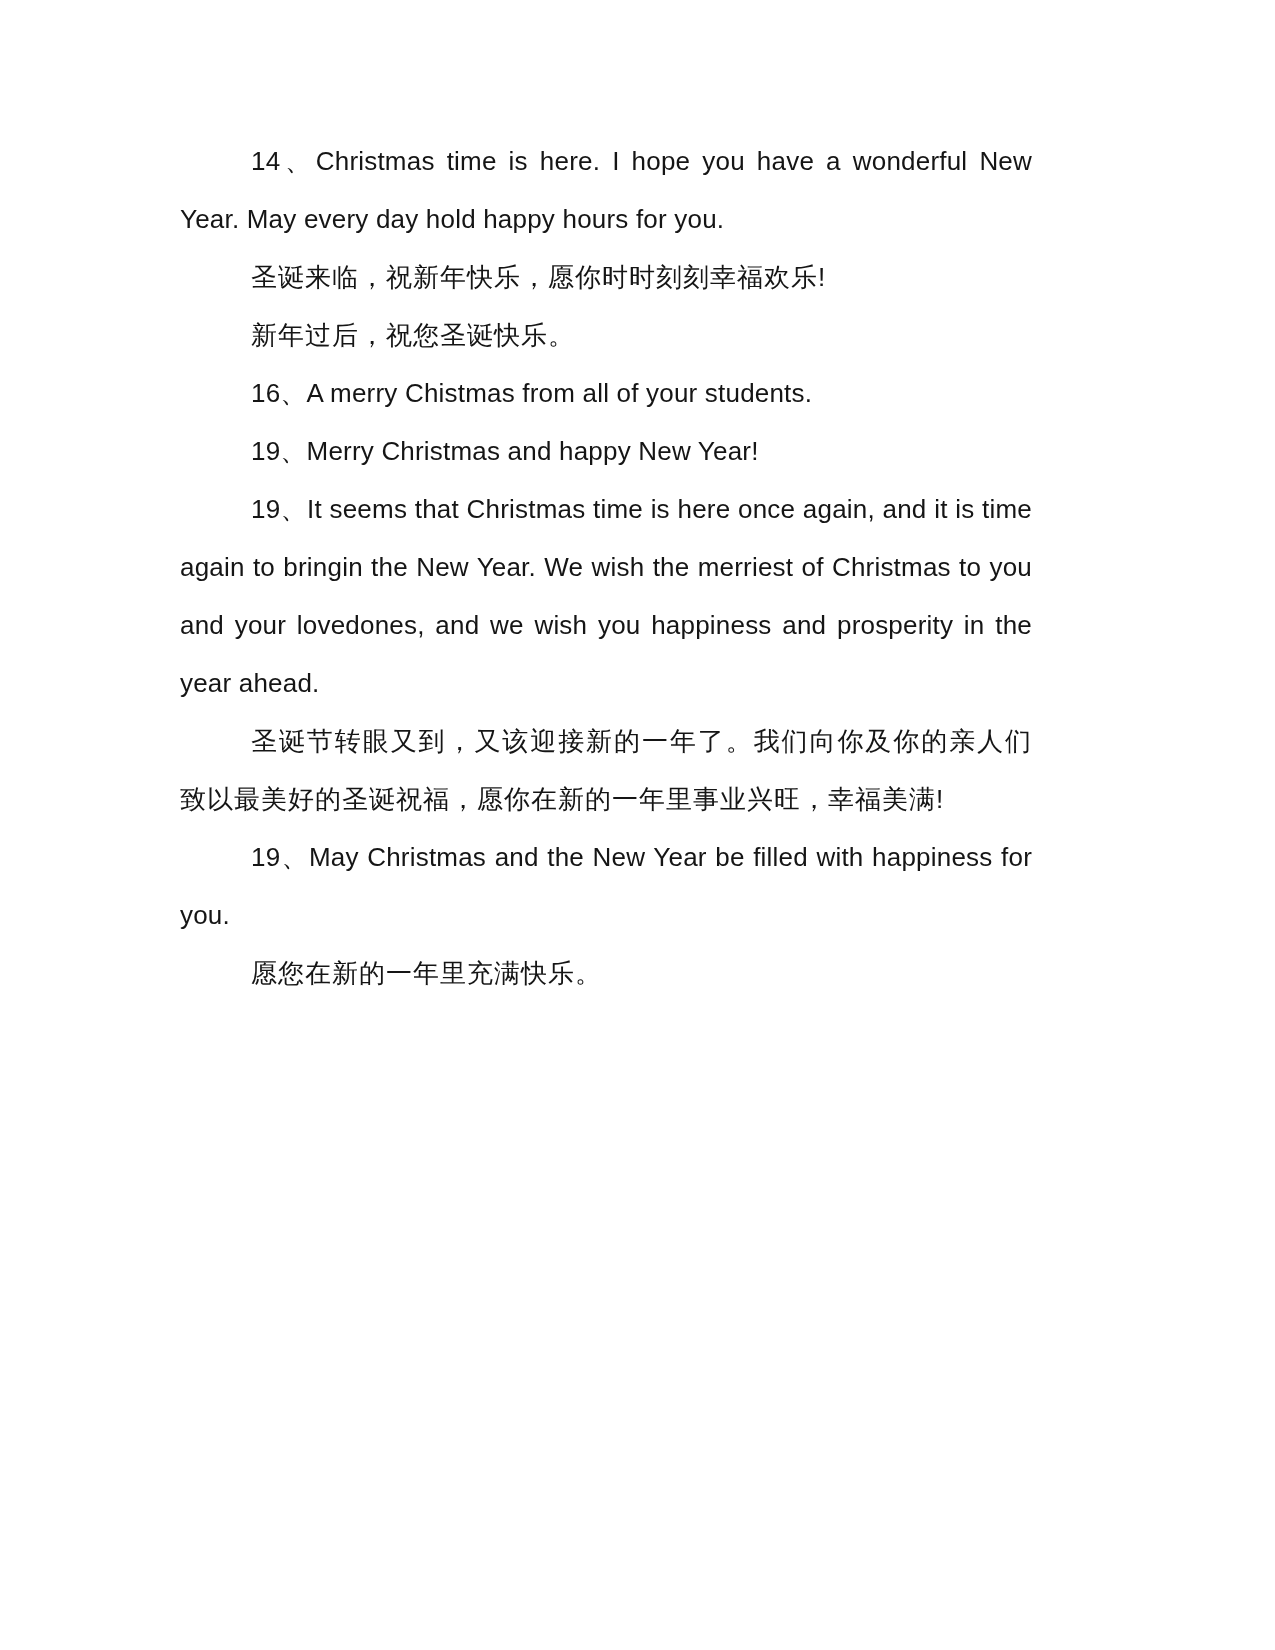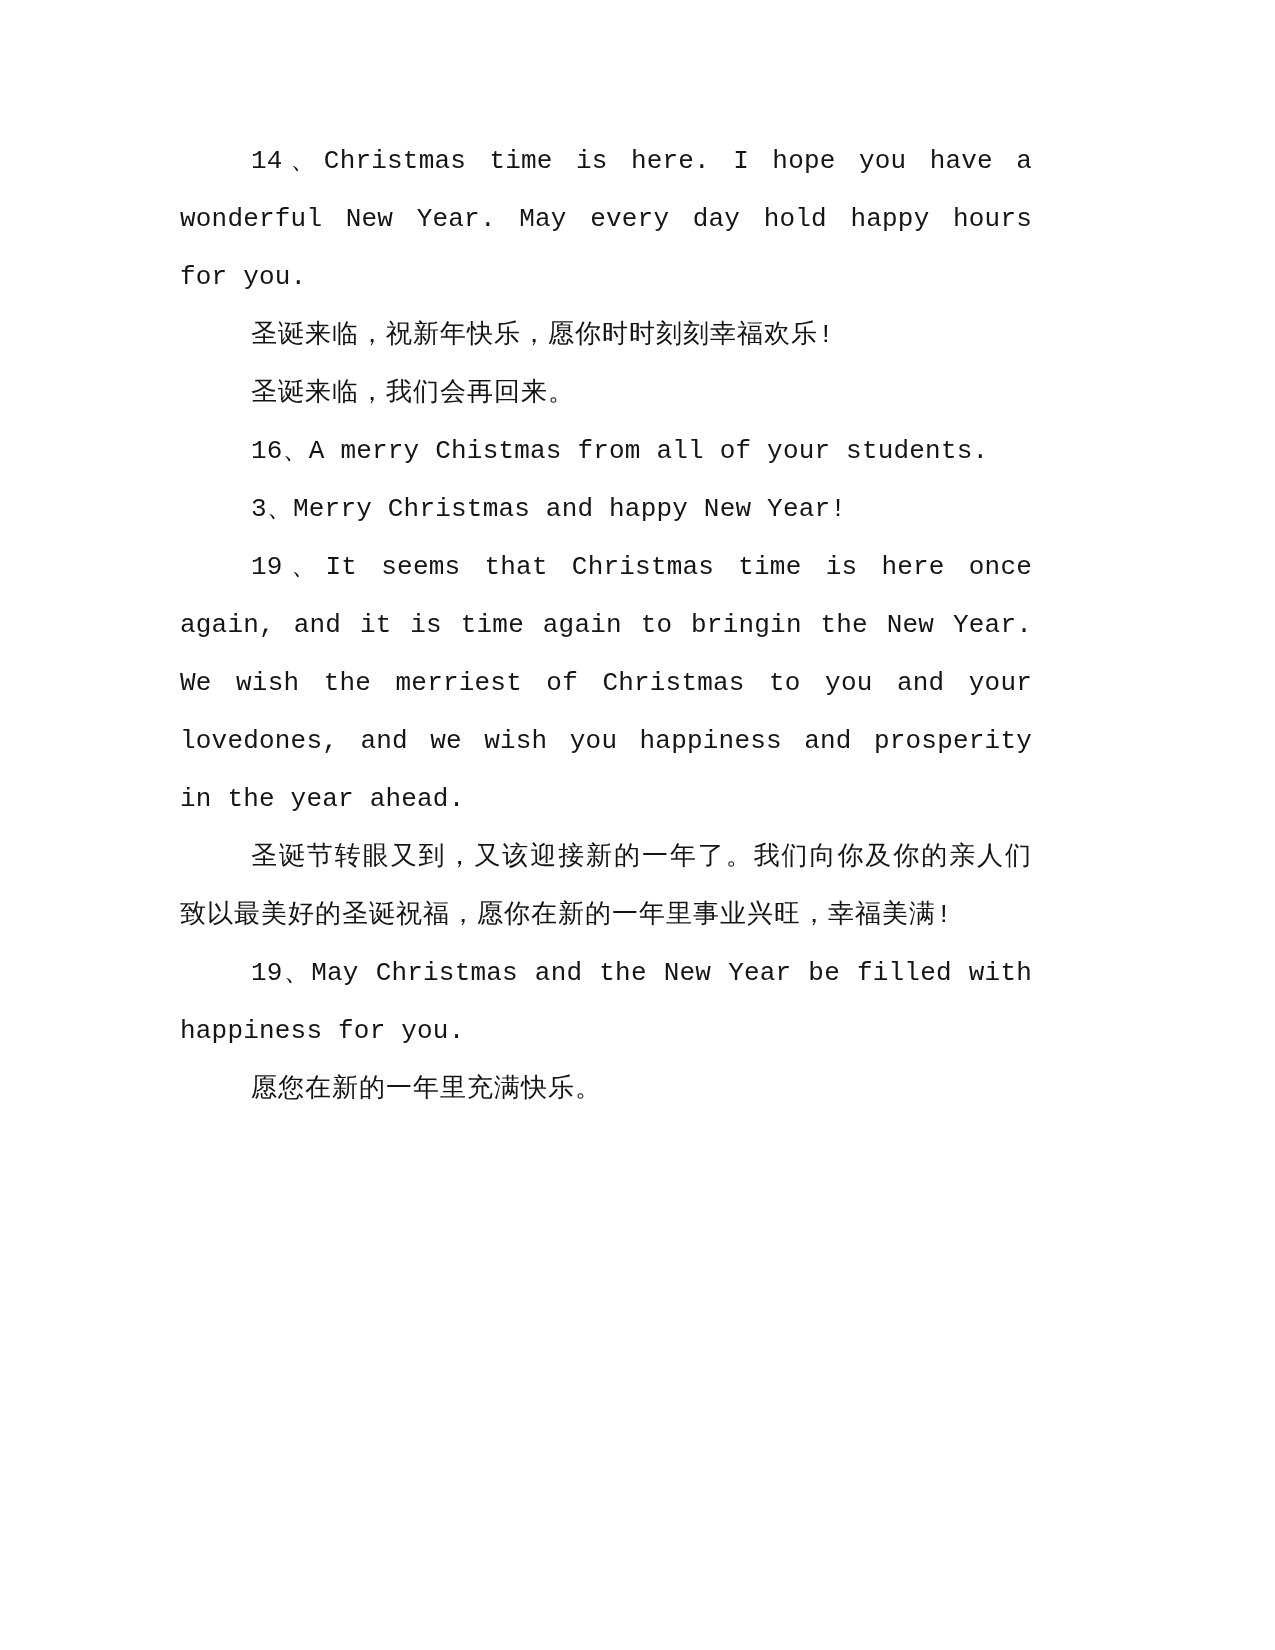--- a/index.html
+++ b/index.html
@@ -7,21 +7,21 @@
     width: 1275px;
     height: 1650px;
     background: #ffffff;
     overflow: hidden;
   }
   .page {
     position: relative;
     width: 1275px;
     height: 1438px;
     background: #ffffff;
-    font-family: Liberation Mono, monospace;
+    font-family: Liberation Sans, sans-serif;
     color: #1a1a1a;
   }
   .content {
     position: absolute;
     left: 180px;
     top: 132px;
     width: 852px;
   }
   .content p {
     font-size: 26px;
@@ -37,21 +37,21 @@
     letter-spacing: 1px;
   }
 </style>
 </head>
 <body>
 
 <div class="page">
   <div class="content">
     <p class="en">14、Christmas time is here. I hope you have a wonderful New Year. May every day hold happy hours for you.</p>
     <p class="zh">圣诞来临，祝新年快乐，愿你时时刻刻幸福欢乐!</p>
-    <p class="zh">圣诞来临，我们会再回来。</p>
+    <p class="zh">新年过后，祝您圣诞快乐。</p>
     <p class="en">16、A merry Chistmas from all of your students.</p>
-    <p class="en">3、Merry Christmas and happy New Year!</p>
+    <p class="en">19、Merry Christmas and happy New Year!</p>
     <p class="en">19、It seems that Christmas time is here once again, and it is time again to bringin the New Year. We wish the merriest of Christmas to you and your lovedones, and we wish you happiness and prosperity in the year ahead.</p>
     <p class="zh">圣诞节转眼又到，又该迎接新的一年了。我们向你及你的亲人们致以最美好的圣诞祝福，愿你在新的一年里事业兴旺，幸福美满!</p>
     <p class="en">19、May Christmas and the New Year be filled with happiness for you.</p>
     <p class="zh">愿您在新的一年里充满快乐。</p>
   </div>
 </div>
 
 </body></html>

